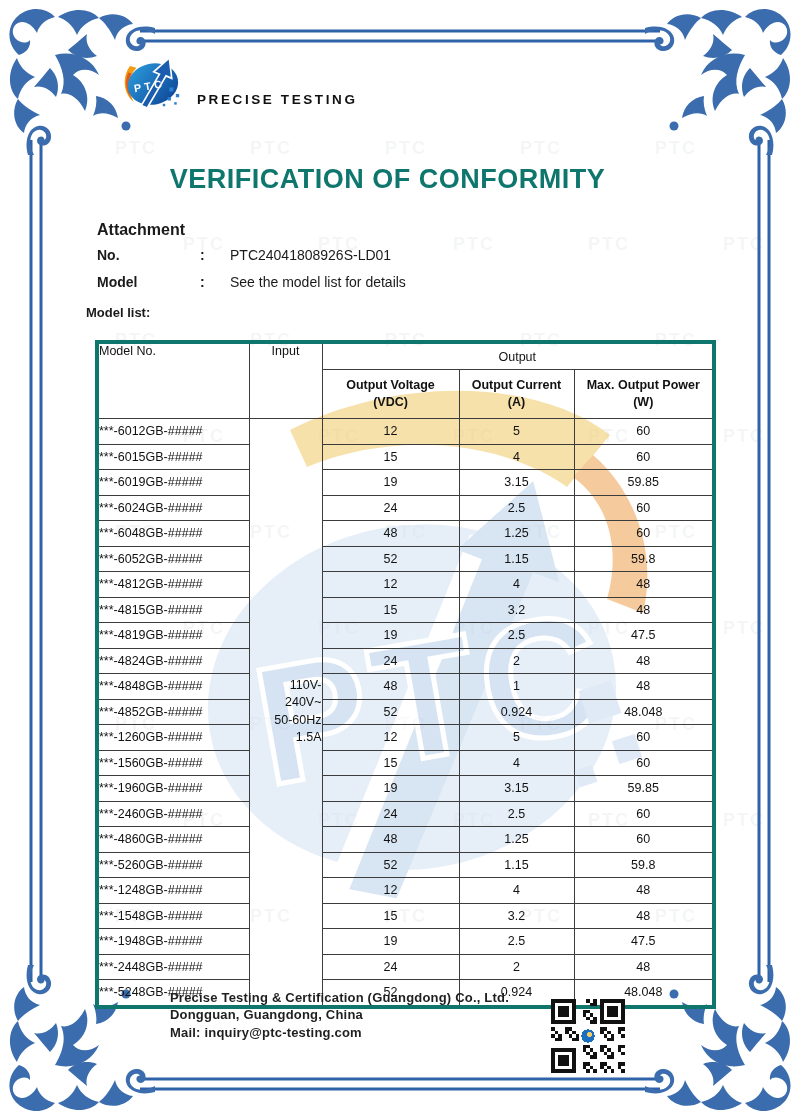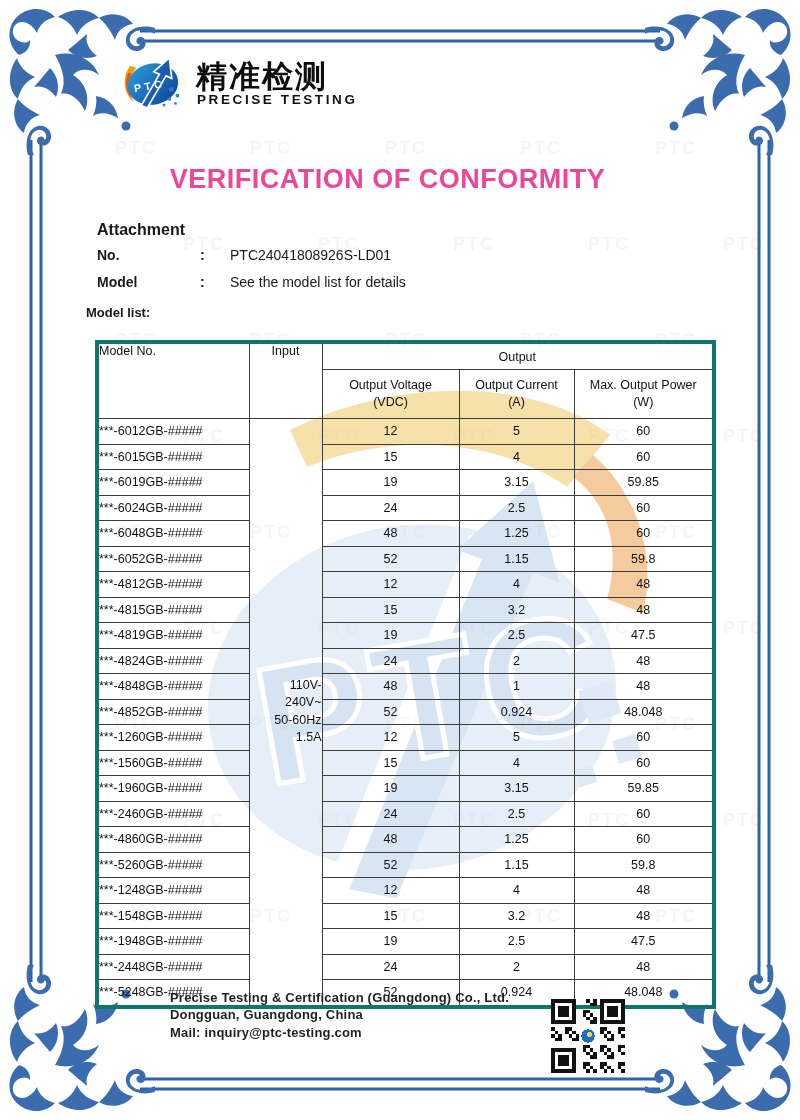--- a/index.html
+++ b/index.html
@@ -12,36 +12,36 @@
         color:#9aa2ac;opacity:.10;}
   
   #watermark{z-index:1;opacity:.55;}
   
   #frame{position:absolute;inset:0;z-index:2;pointer-events:none;}
   
   #logo-svg{left:120px;top:48px;z-index:3;}
   .logo-cn{left:196px;top:56px;font-size:31px;font-weight:bold;letter-spacing:2px;color:#0d0d0d;z-index:3;}
   .logo-en{left:197px;top:92px;font-size:13.5px;font-weight:bold;letter-spacing:2.6px;color:#111;z-index:3;}
   .doc-title{left:0;width:775px;top:164px;text-align:center;font-size:27px;font-weight:bold;
-        letter-spacing:.5px;color:#ec4899;z-index:3;}
+        letter-spacing:.5px;color:#0f766e;z-index:3;}
   
   .att-head{left:97px;top:221px;font-size:16px;font-weight:bold;z-index:3;}
   .field-label{font-size:14px;font-weight:bold;z-index:3;}
   .field-sep{font-size:14px;font-weight:bold;z-index:3;left:200px;}
   .field-value{font-size:14px;z-index:3;left:230px;}
   .row-no{top:247px;} .row-model{top:274px;}
   .model-list-head{left:86px;top:305px;font-size:13px;font-weight:bold;z-index:3;}
   
   #model-table{position:absolute;left:95px;top:340px;width:617px;z-index:3;
         border-collapse:collapse;table-layout:fixed;background:transparent;
         border:4px solid #0f766e;}
   #model-table th,#model-table td{border:1px solid #3c3c3c;font-weight:normal;
         font-size:12.5px;color:#121212;background:transparent;padding:0;}
   #model-table thead tr.h1 th{height:25px;}
-  #model-table thead tr.h2 th{height:48px;text-align:center;line-height:1.35;}
+  #model-table thead tr.h2 th{height:48px;text-align:center;line-height:1.35;font-weight:bold;}
   th.model-h{text-align:left;padding:4px 0 0 8px;vertical-align:top;}
   th.input-h{text-align:center;padding-top:4px;vertical-align:top;}
   th.output-h{text-align:center;}
   td.model-cell{text-align:left;padding-left:7px;height:24.5px;}
   td.num-cell{text-align:center;height:24.5px;}
   td.input-cell{text-align:right;line-height:1.4;font-size:12.5px;}
   
   .footer-block{left:170px;top:989px;width:380px;z-index:3;font-size:13px;font-weight:bold;
         line-height:17.3px;letter-spacing:.2px;color:#1f1f1f;}
   #qr-wrap{left:551px;top:999px;z-index:3;}
@@ -162,21 +162,20 @@
     <path d="M26,70 L48,32 L41,29 L60,12 L63,37 L56,34 L33,73 Z" fill="#1a5cb0" stroke="#ffffff" stroke-width="2"></path>
     <text x="17" y="50" font-size="13" font-weight="bold" fill="#ffffff" letter-spacing="4" transform="rotate(-10 40 46)">PTC</text>
     <g fill="#2d7fd0">
       <rect x="60" y="48" width="5" height="5"></rect>
         <rect x="68" y="56" width="4" height="4"></rect>
       <rect x="58" y="60" width="4" height="4"></rect>
         <rect x="66" y="66" width="3" height="3"></rect>
       <rect x="52" y="68" width="3" height="3"></rect>
     </g>
   </svg>
-  <div class="abs logo-cn">精准检测</div>
   <div class="abs logo-en">PRECISE TESTING</div>
 
   <div class="abs doc-title">VERIFICATION OF CONFORMITY</div>
 
   <div class="abs att-head">Attachment</div>
   <div class="abs field-label row-no" style="left:97px;">No.</div>
   <div class="abs field-sep row-no">:</div>
   <div class="abs field-value row-no">PTC24041808926S-LD01</div>
   <div class="abs field-label row-model" style="left:97px;">Model</div>
   <div class="abs field-sep row-model">:</div>

